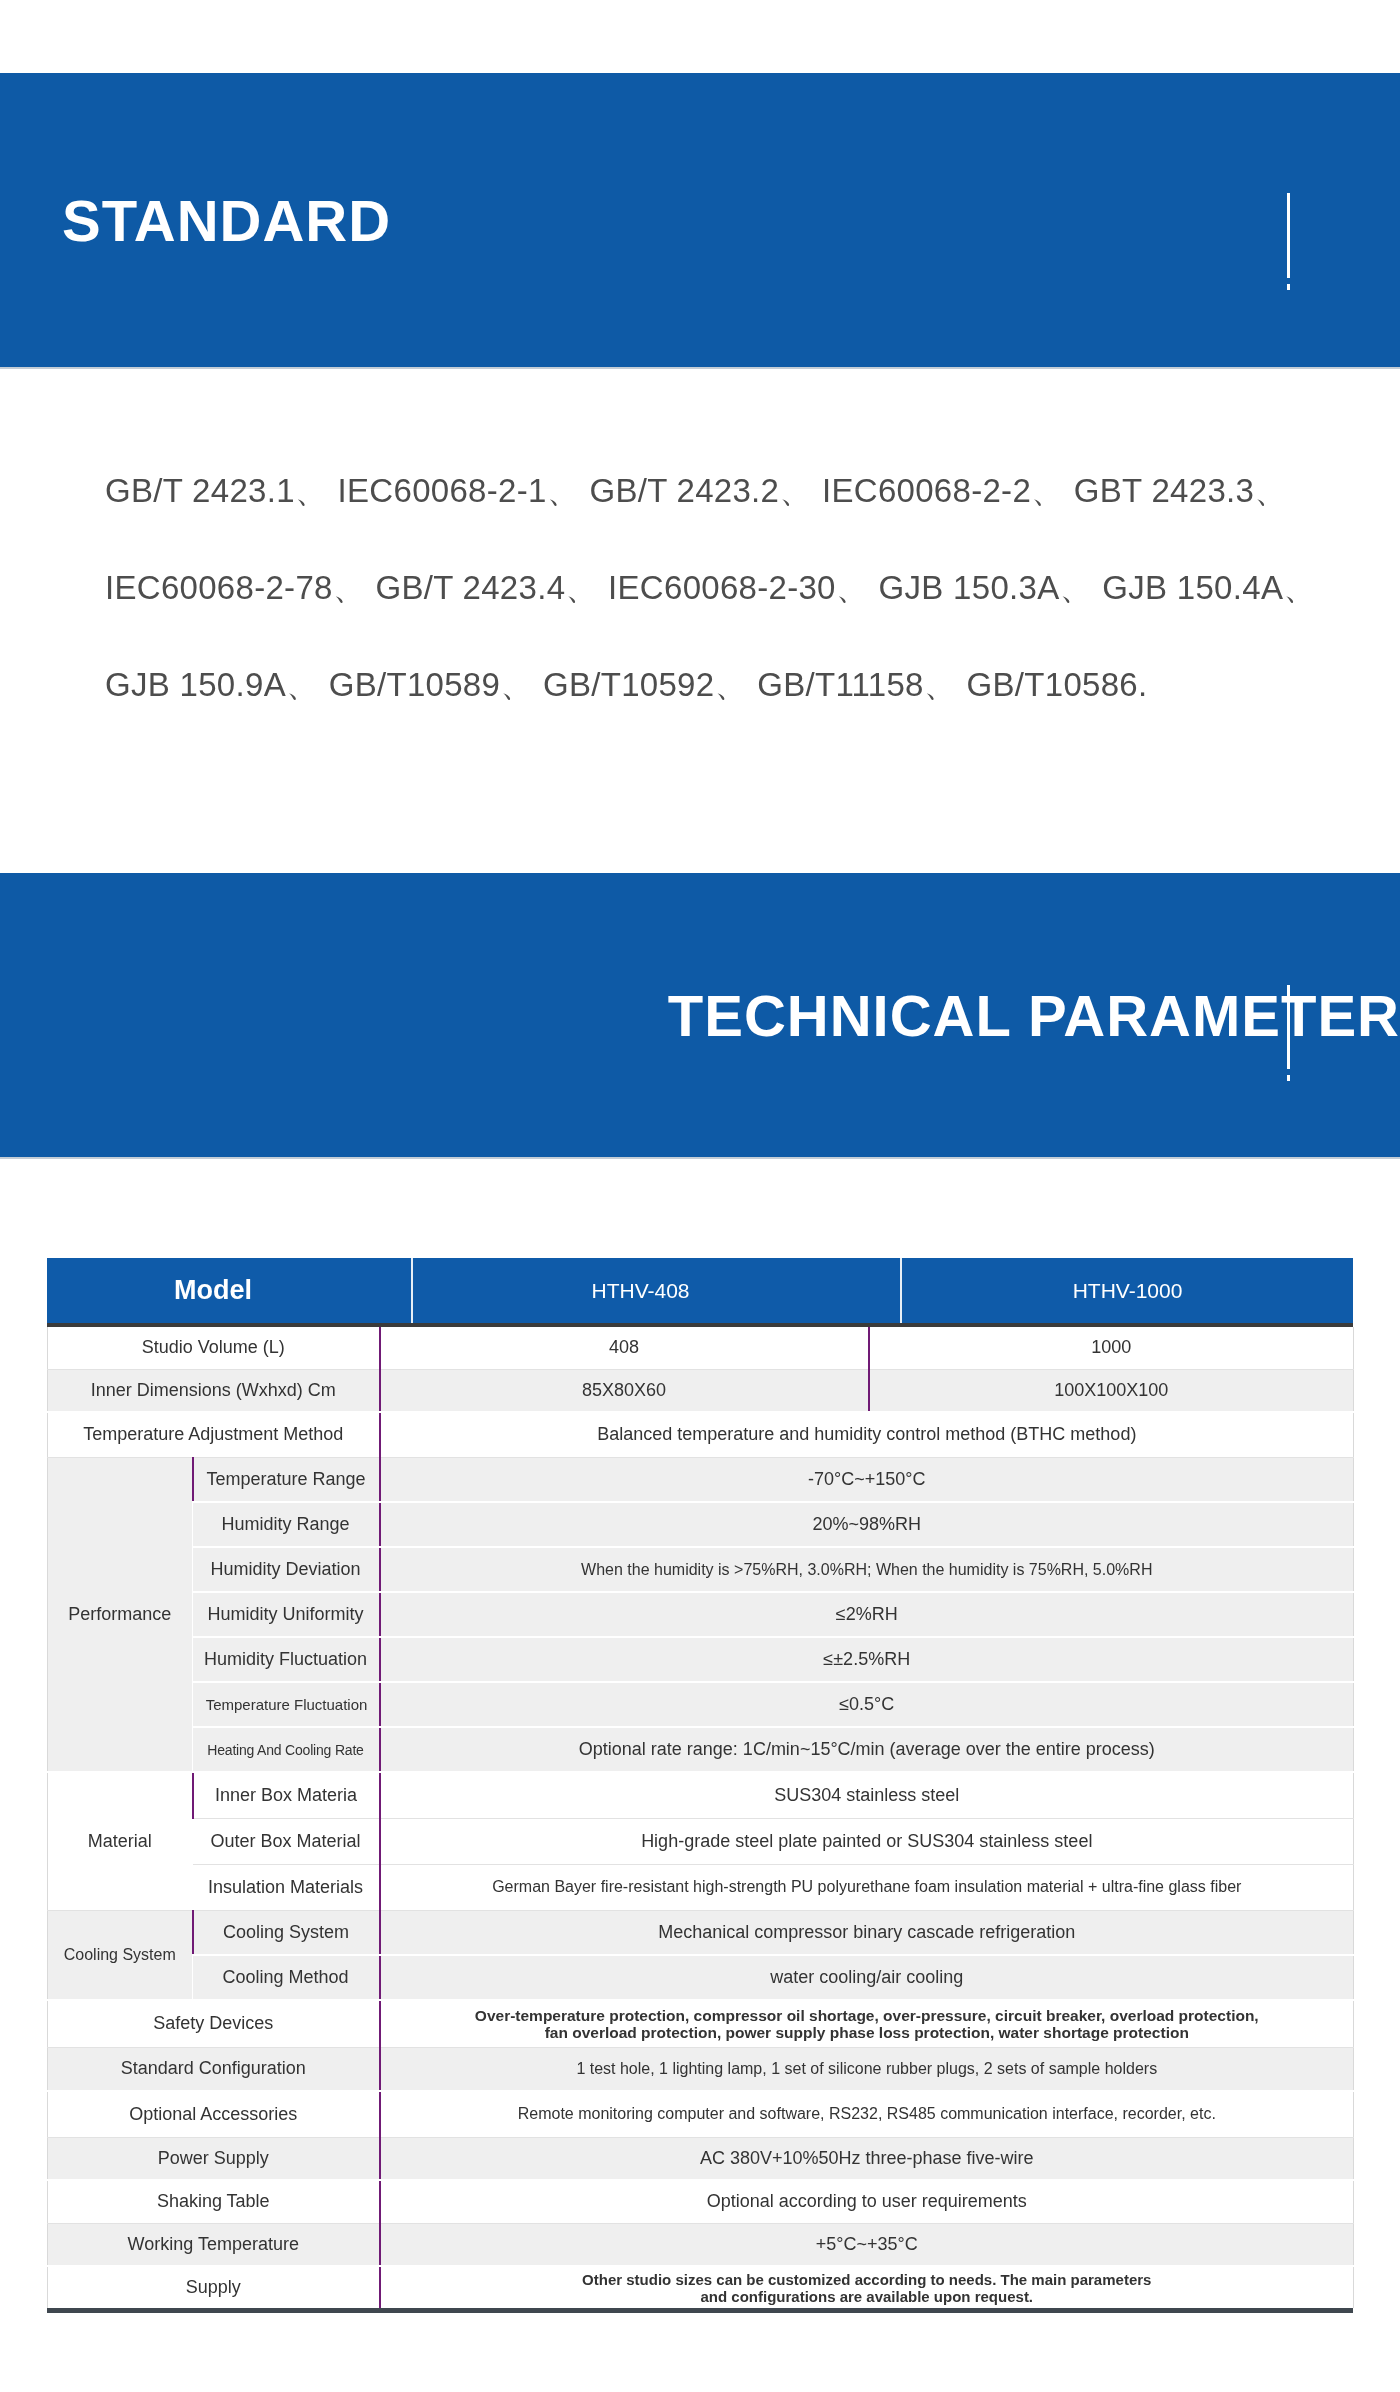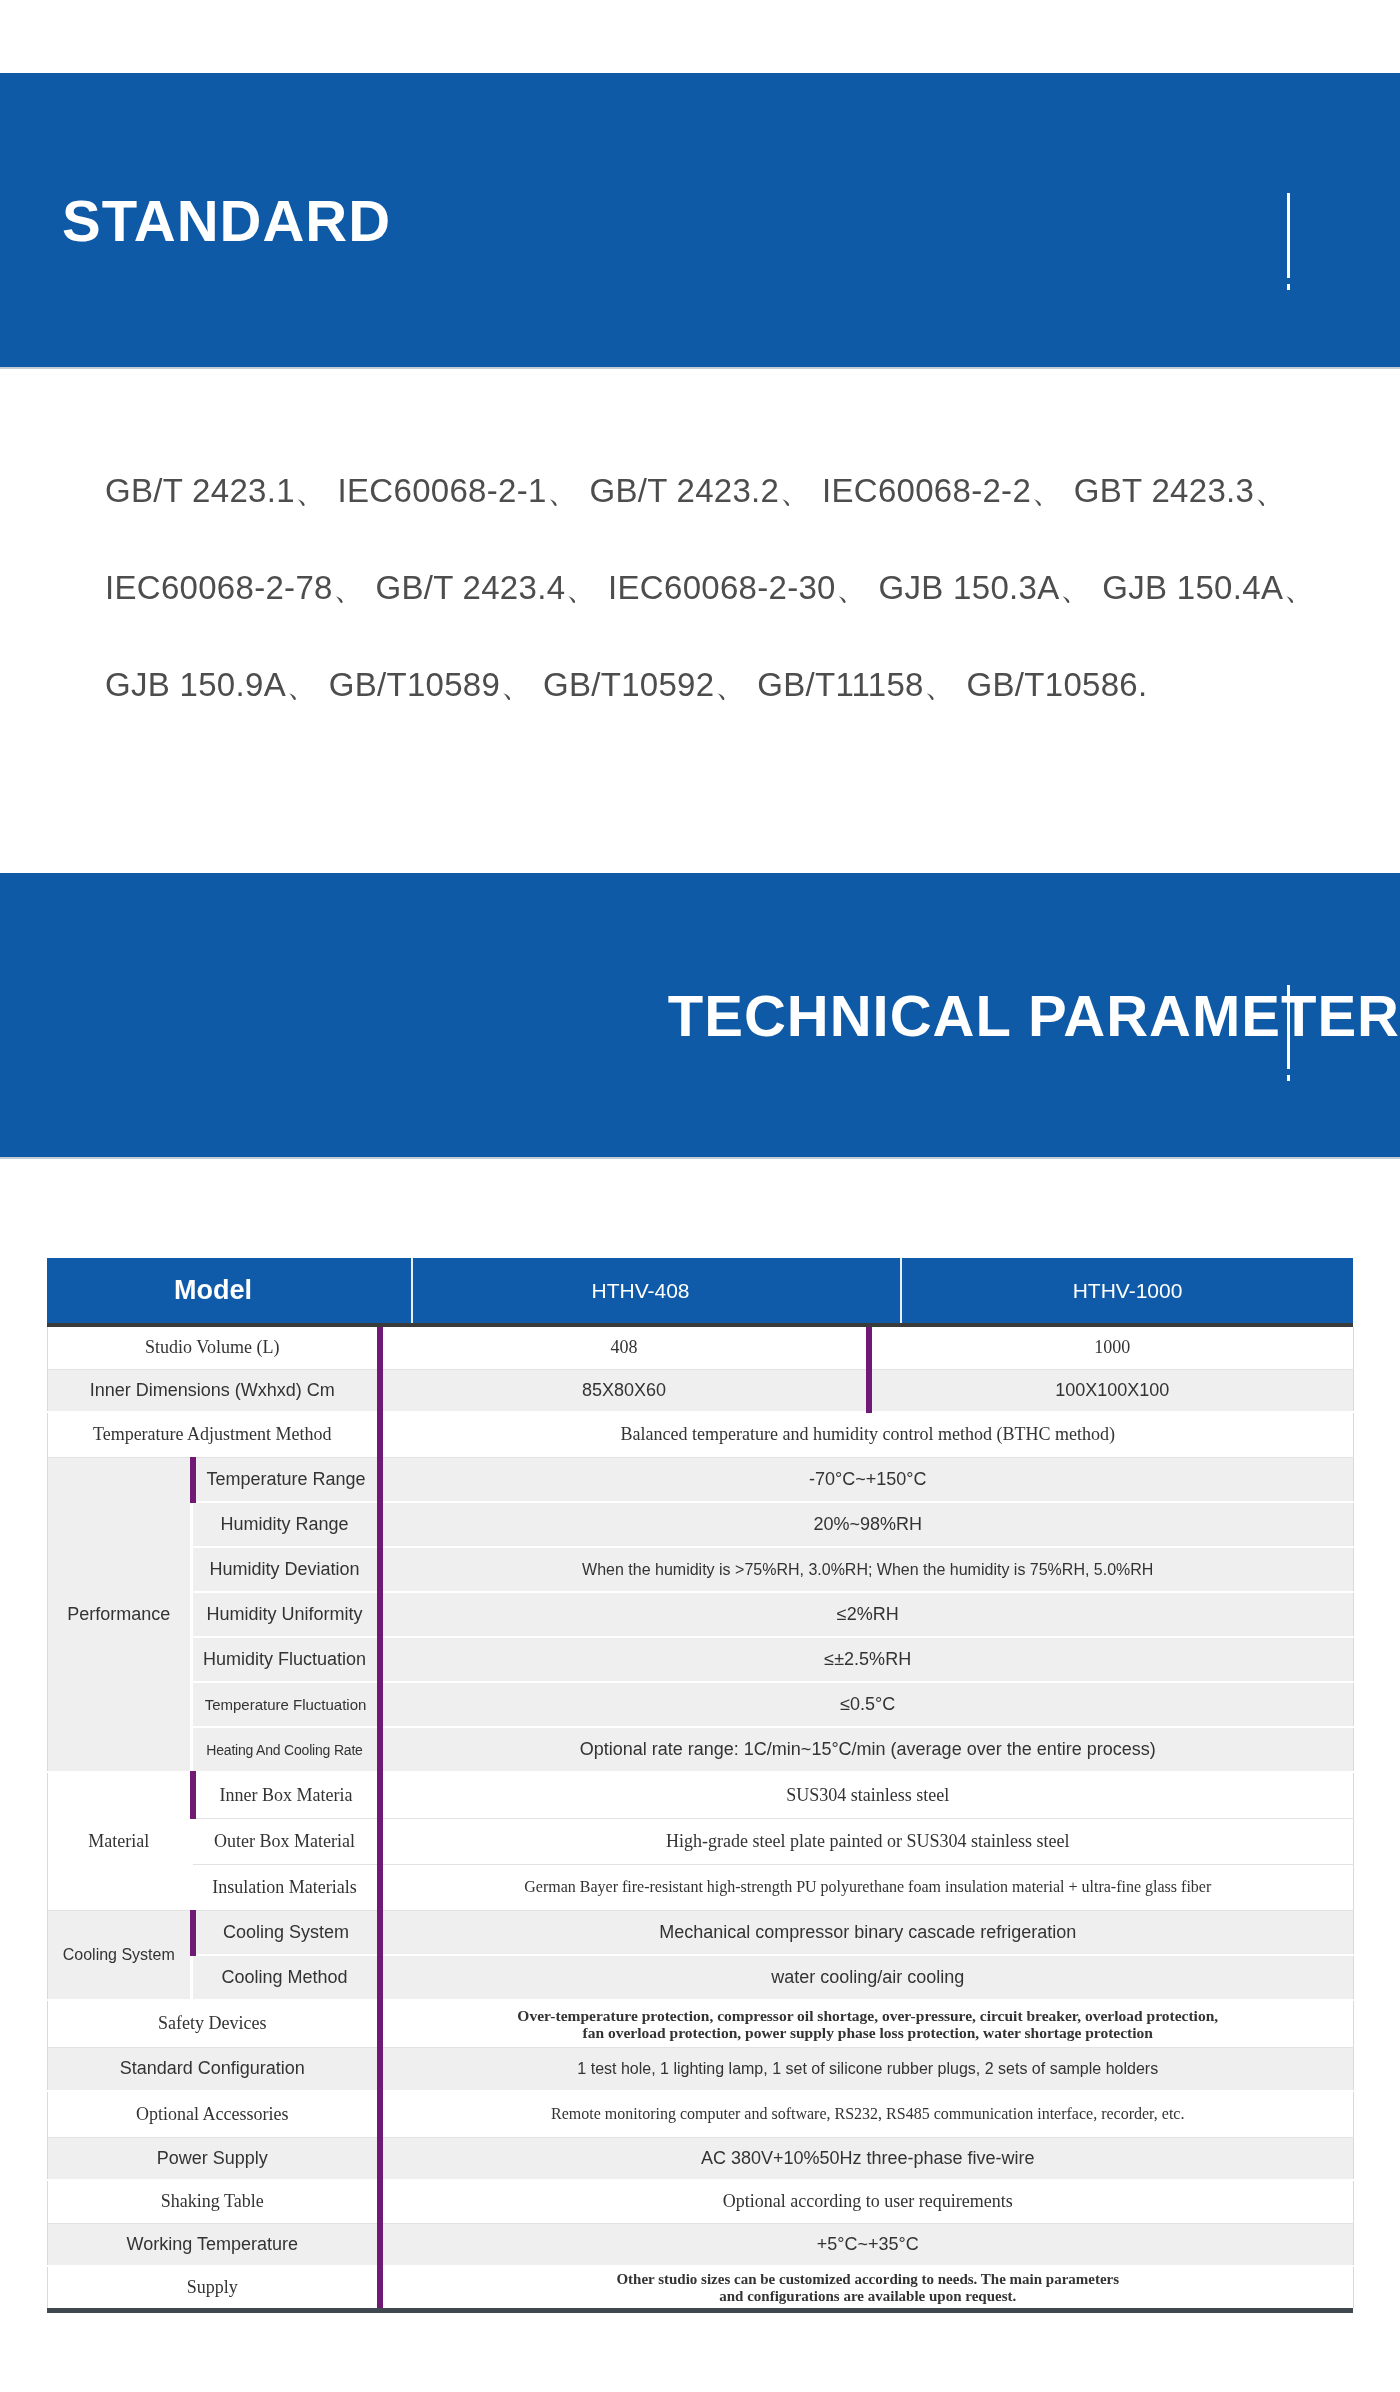--- a/index.html
+++ b/index.html
@@ -30,24 +30,24 @@
   .thead .th{height:100%;display:flex;align-items:center;justify-content:center;}
   .thead .th + .th{border-left:2px solid rgba(255,255,255,.9);}
   .th-model{font-size:27px;font-weight:600;}
   .th-col{font-size:21px;margin-left:32px;}
   .hdr-sep{height:4px;background:#3b3b3b;}
   .bot-sep{height:5px;background:#3f474f;}
 
   table.spec{border-collapse:collapse;width:1306px;table-layout:fixed;
              border-left:1px solid #d9d9d9;border-right:1px solid #d9d9d9;}
   table.spec td{padding:0 6px;text-align:center;vertical-align:middle;font-size:18px;color:#333;
-                border-left:6px solid #701a75;overflow:hidden;}
+                border-left:2px solid #701a75;overflow:hidden;}
   table.spec td:first-child{border-left:none;}
   tr.gray td{background:#efefef;border-bottom:2px solid #ffffff;}
-  tr.white td{background:#ffffff;border-bottom:1px solid #e2e2e2;font-family:Liberation Serif, serif;}
+  tr.white td{background:#ffffff;border-bottom:1px solid #e2e2e2;}
   tr.last td{border-bottom:none;}
 
   .lbl{font-size:19px;}
   .sub{font-size:18px;}
   .sub.sm{font-size:15px;padding-left:8px;}
   .sub.xs{font-size:14px;letter-spacing:-0.2px;}
   .grp{font-size:18px;}
   .grp.sm{font-size:16px;}
   .val{font-size:18px;}
   .val.sm{font-size:16px;}

